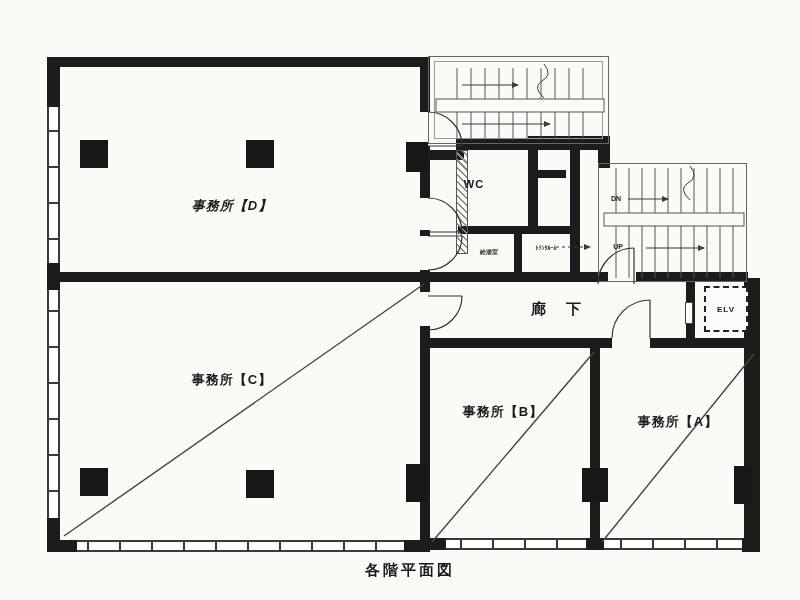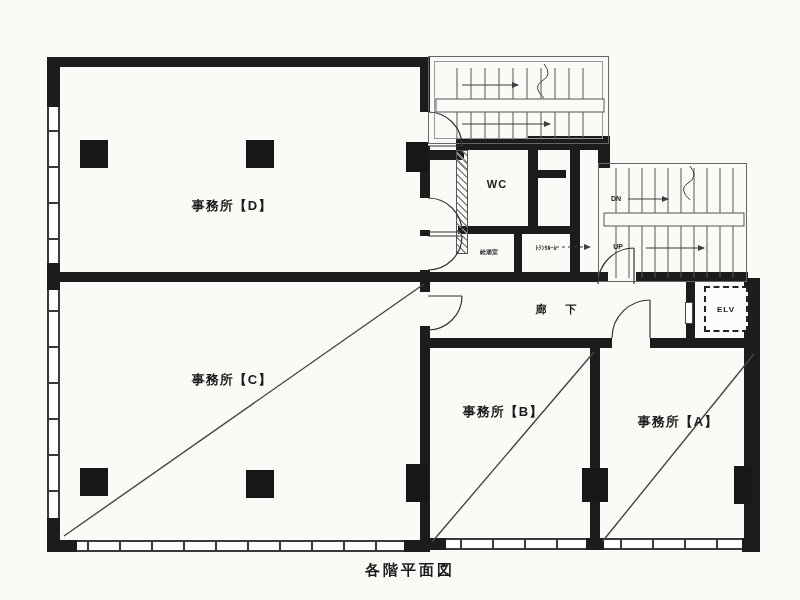--- a/index.html
+++ b/index.html
@@ -11,21 +11,21 @@
   .col{position:absolute;background:#171717;}
   .win-h{position:absolute;background:#fff;border-top:2px solid #3a3a3a;border-bottom:2px solid #3a3a3a;
     box-sizing:border-box;background-image:repeating-linear-gradient(90deg,transparent 0 30px,#3a3a3a 30px 32px);}
   .win-v{position:absolute;background:#fff;border-left:2px solid #3a3a3a;border-right:2px solid #3a3a3a;
     box-sizing:border-box;background-image:repeating-linear-gradient(180deg,transparent 0 34px,#3a3a3a 34px 36px);}
   .hatch{position:absolute;background:repeating-linear-gradient(45deg,#8a8a8a 0 1.5px,transparent 1.5px 5px);
     border:1px solid #555;box-sizing:border-box;}
   .lbl{position:absolute;transform:translate(-50%,-50%);font-weight:bold;white-space:nowrap;}
   .lbl-room{font-size:13px;letter-spacing:1px;}
   .lbl-wc{font-size:11px;letter-spacing:1px;}
-  .lbl-corridor{font-size:11px;letter-spacing:8px;}
+  .lbl-corridor{font-size:15px;letter-spacing:8px;}
   .lbl-elv{font-size:8px;letter-spacing:1px;}
   .lbl-stair{font-size:7px;font-weight:bold;}
   .lbl-tiny{font-size:6px;font-weight:bold;}
   .elv-box{position:absolute;border:2px dashed #222;background:#fcfcfa;box-sizing:border-box;}
   .door-sm{position:absolute;background:#fff;border:1px solid #444;box-sizing:border-box;}
   .caption{position:absolute;transform:translateX(-50%);font-size:15px;font-weight:bold;letter-spacing:3px;text-align:right;}
   svg.linework{position:absolute;left:0;top:0;pointer-events:none;}
 </style>
 </head>
 <body>
@@ -132,25 +132,25 @@
       <line x1="556" y1="247" x2="590" y2="247" stroke-dasharray="3 3" marker-end="url(#arr)"></line>
     </g>
 
     <g stroke="#444" fill="none" stroke-width="1.4">
       <line x1="64" y1="536" x2="424" y2="284"></line>
       <line x1="432" y1="542" x2="594" y2="352"></line>
       <line x1="602" y1="542" x2="754" y2="354"></line>
     </g>
   </svg>
 
-  <div class="lbl lbl-room" style="left:232px;top:206px;">事務所【D】</div>
+  <div class="lbl lbl-room" style="left:232px;top:206px;font-style:italic;">事務所【D】</div>
   <div class="lbl lbl-room" style="left:232px;top:380px;">事務所【C】</div>
   <div class="lbl lbl-room" style="left:503px;top:412px;">事務所【B】</div>
   <div class="lbl lbl-room" style="left:678px;top:422px;">事務所【A】</div>
-  <div class="lbl lbl-wc" style="left:497px;top:184px;">WC</div>
+  <div class="lbl lbl-wc" style="left:474px;top:184px;">WC</div>
   <div class="lbl lbl-corridor" style="left:560px;top:309px;">廊 下</div>
   <div class="lbl lbl-elv" style="left:726px;top:309px;">ELV</div>
   <div class="lbl lbl-tiny" style="left:489px;top:252px;">給湯室</div>
   <div class="lbl lbl-tiny" style="left:546px;top:248px;">ﾄﾗﾝｸﾙｰﾑ</div>
   <div class="lbl lbl-stair" style="left:616px;top:198px;">DN</div>
   <div class="lbl lbl-stair" style="left:618px;top:246px;">UP</div>
 
   <div class="caption" style="left:410px;top:561px;">各階平面図</div>
 </div>
 

